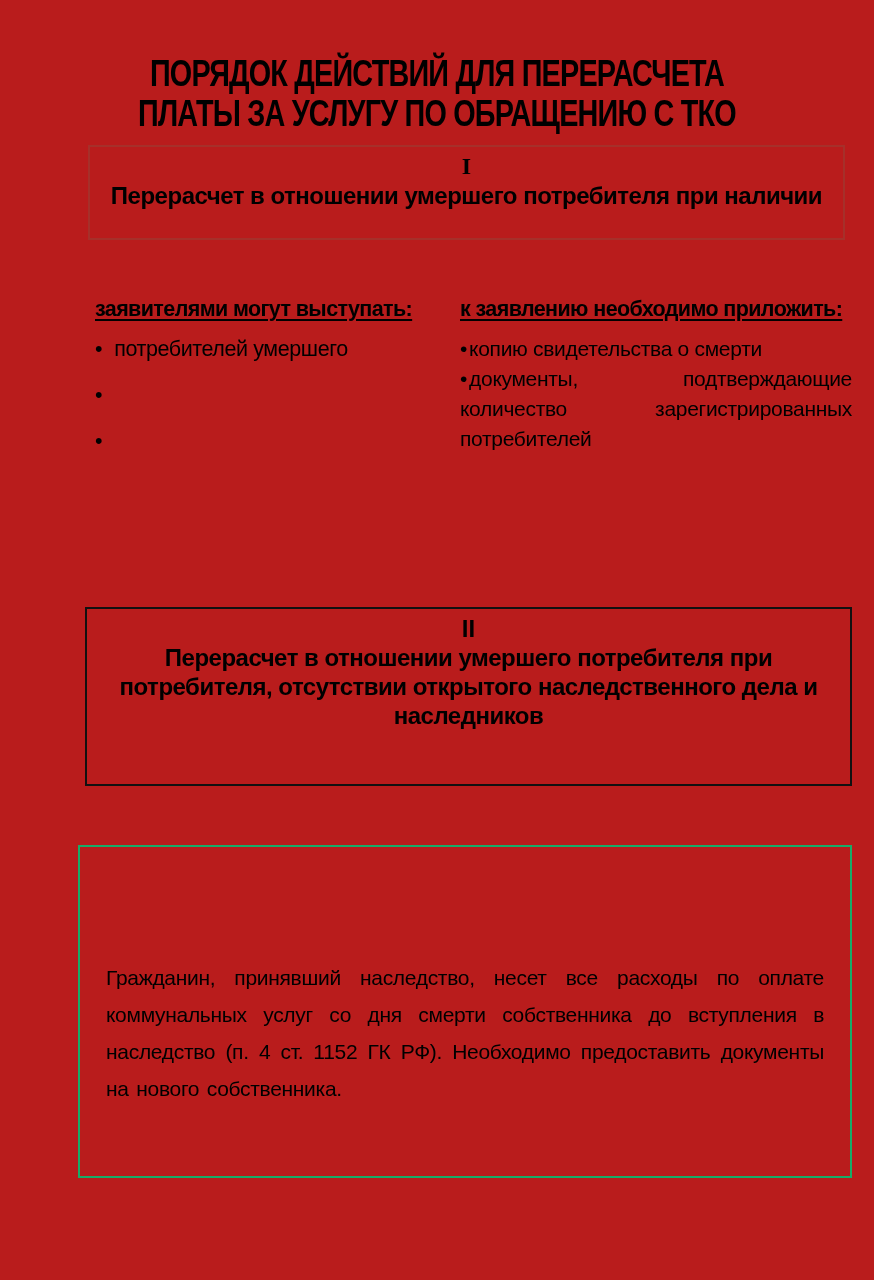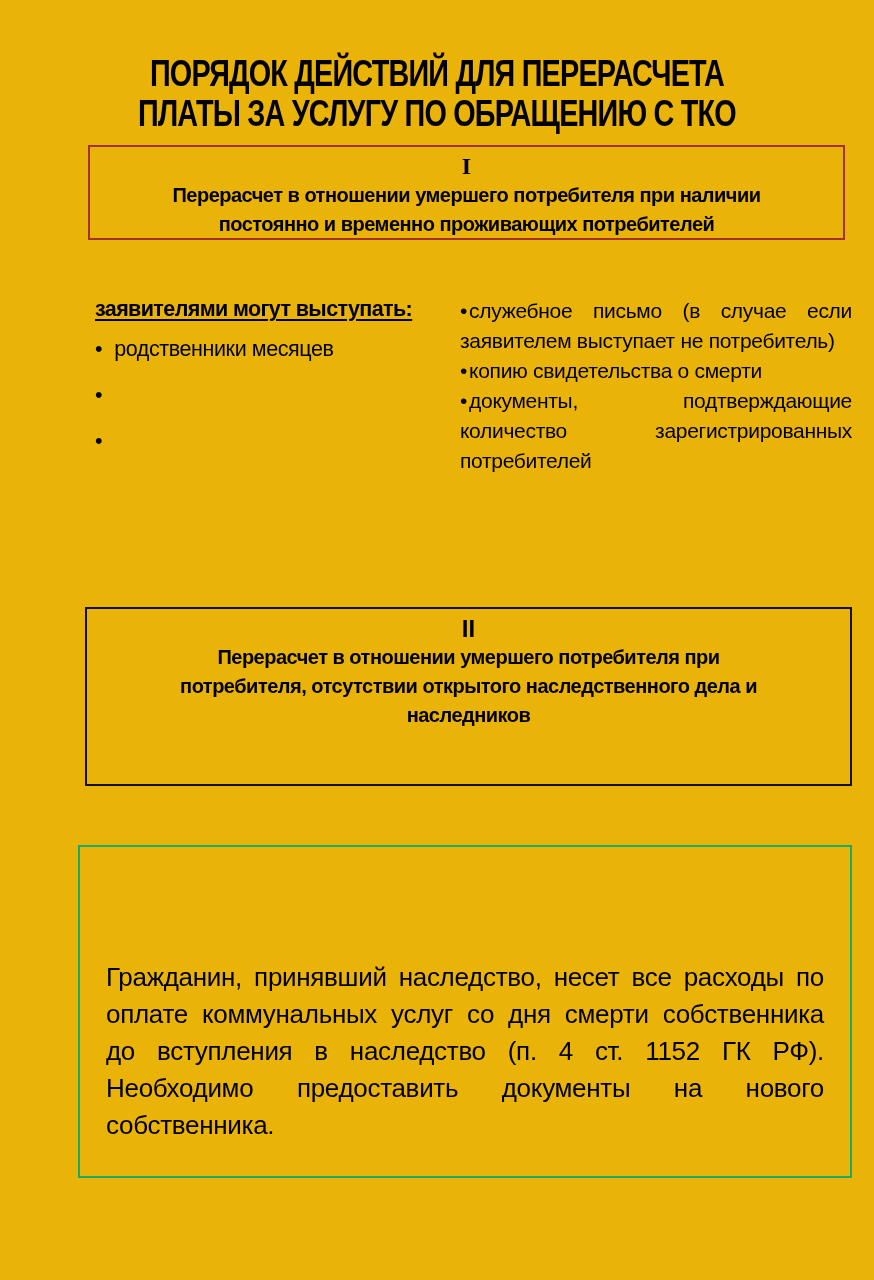--- a/index.html
+++ b/index.html
@@ -1,21 +1,21 @@
 <!DOCTYPE html>
 <html><head>
 <meta charset="utf-8">
 <style>
   html, body { margin: 0; padding: 0; background: #ffffff; }
   .page {
     position: relative;
     width: 874px;
     height: 1280px;
     margin: 0 auto;
-    background: #eab308;
+    background: #b91c1c;
     color: #000000;
     font-family: "Liberation Sans", sans-serif;
     overflow: hidden;
   }
 
   
   .doc-title {
     position: absolute;
     top: 54px;
     left: 0;
@@ -45,21 +45,21 @@
     padding-top: 4px;
   }
   .numeral-serif {
     font-family: "Liberation Serif", serif;
     font-weight: bold;
     font-size: 24px;
     line-height: 30px;
   }
   .box-line {
     font-weight: bold;
-    font-size: 20px;
+    font-size: 24px;
     line-height: 29px;
     white-space: nowrap;
     letter-spacing: -0.5px;
   }
 
   
   .col-left {
     position: absolute;
     left: 95px;
     top: 296px;
@@ -124,59 +124,58 @@
   .box-green {
     position: absolute;
     left: 78px;
     top: 845px;
     width: 770px;
     height: 329px;
     border: 2px solid #17ac68;
   }
   .note-text {
     margin: 112px 26px 0 26px;
-    font-size: 26px;
+    font-size: 21px;
     line-height: 37px;
     letter-spacing: -0.3px;
     word-spacing: 2px;
     text-align: justify;
   }
 </style>
 </head>
 <body>
 
 <div class="page">
 
   <div class="doc-title">
     <span class="tline">ПОРЯДОК ДЕЙСТВИЙ ДЛЯ ПЕРЕРАСЧЕТА</span>
     <span class="tline">ПЛАТЫ ЗА УСЛУГУ ПО ОБРАЩЕНИЮ С ТКО</span>
   </div>
 
   <div class="box-red" style="border-color: rgb(166, 48, 42);">
     <div class="numeral-serif">I</div>
     <div class="box-line">Перерасчет в отношении умершего потребителя при наличии</div>
-    <div class="box-line">постоянно и временно проживающих потребителей</div>
   </div>
 
   <div class="col-left">
     <div class="col-heading">заявителями могут выступать:</div>
     <div class="li-left">
       <span class="blt">•</span>
-      <span>родственники месяцев</span>
+      <span>потребителей умершего</span>
     </div>
     <div class="li-left">
       <span class="blt">•</span>
     </div>
     <div class="li-left">
       <span class="blt">•</span>
     </div>
   </div>
 
   <div class="col-right">
-    <div class="li-right"><span class="blt">•</span><span>служебное письмо (в случае если заявителем выступает не потребитель)</span></div>
+    <div class="col-heading">к заявлению необходимо приложить:</div>
     <div class="li-right"><span class="blt">•</span><span>копию свидетельства о смерти</span></div>
     <div class="li-right"><span class="blt">•</span><span>документы, подтверждающие количество зарегистрированных потребителей</span></div>
   </div>
 
   <div class="box-black" style="border-color: rgb(17, 17, 17);">
     <div class="numeral-sans">II</div>
     <div class="box-line">Перерасчет в отношении умершего потребителя при</div>
     <div class="box-line">потребителя, отсутствии открытого наследственного дела и</div>
     <div class="box-line">наследников</div>
   </div>

